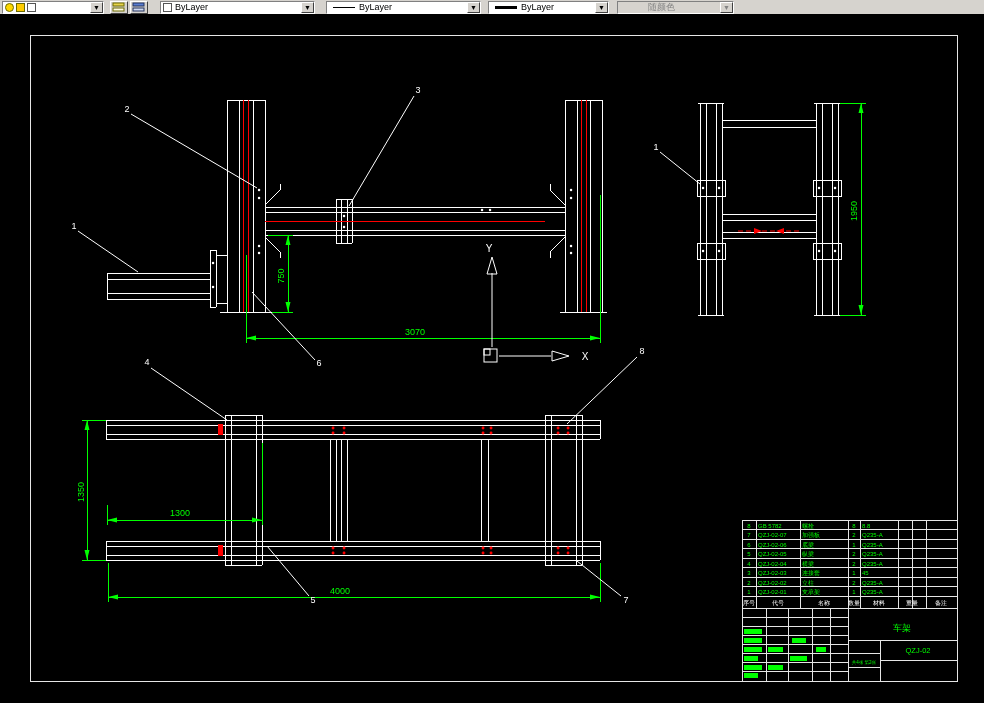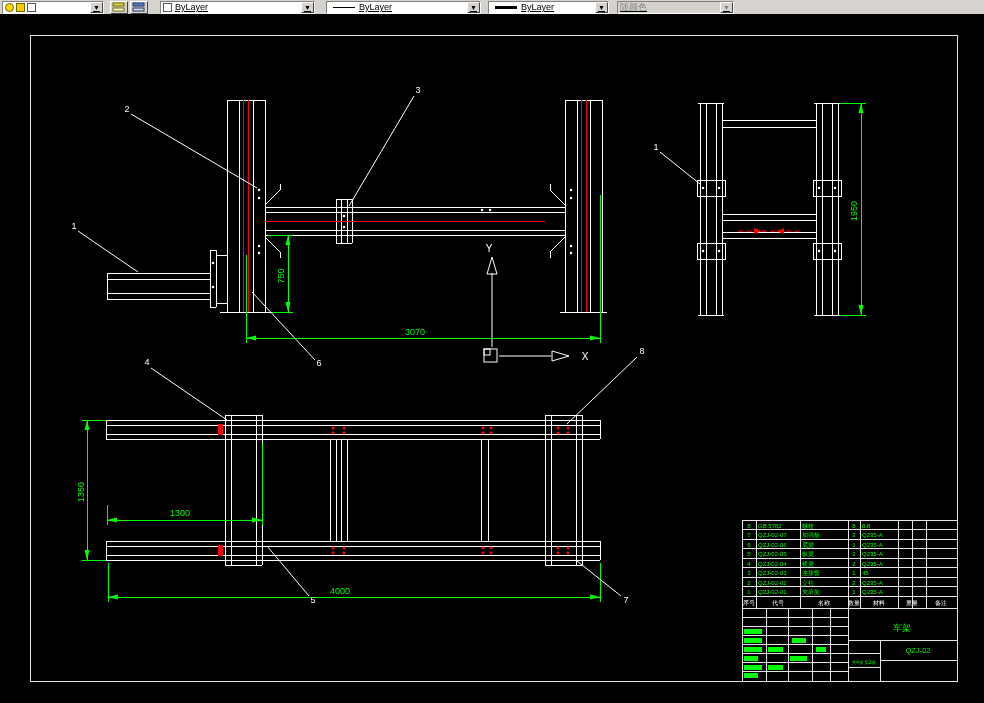--- a/index.html
+++ b/index.html
@@ -1,28 +1,28 @@
 <!DOCTYPE html>
 <html><head>
 <meta charset="utf-8">
 <style>
   html,body{margin:0;padding:0;background:#000;width:984px;height:703px;overflow:hidden;
     font-family:"Liberation Sans",sans-serif;}
   .stage{position:relative;width:984px;height:703px;background:#000;}
   
   .toolbar{position:absolute;top:0;left:0;width:984px;height:14px;background:#d6d3ce;
-    display:flex;align-items:center;padding-left:2px;box-sizing:border-box;z-index:2;text-decoration:underline;}
+    display:flex;align-items:center;padding-left:2px;box-sizing:border-box;z-index:2;}
   .combo{display:flex;align-items:center;height:13px;background:#fff;
     border:1px solid;border-color:#808080 #fff #fff #808080;box-sizing:border-box;padding-left:2px;}
   .combo .lbl{font-size:9px;color:#000;flex:1;white-space:nowrap;overflow:hidden;}
   .combo .dd{margin-left:auto;width:13px;height:11px;background:#d6d3ce;
     border:1px solid;border-color:#fff #404040 #404040 #fff;font-size:7px;line-height:9px;
     text-align:center;padding:0;color:#000;}
   .combo.disabled{background:#d6d3ce;}
-  .combo.disabled .lbl{color:#848484;}
+  .combo.disabled .lbl{color:#848484;margin-left:28px;}
   .combo.disabled .dd{color:#848484;}
   .tool-btn{width:18px;height:13px;background:#d6d3ce;border:1px solid;border-color:#fff #404040 #404040 #fff;
     padding:0;display:flex;align-items:center;justify-content:center;}
   .mini{display:inline-block;}
   .sw-bulb{width:7px;height:7px;border-radius:50%;background:#ffd800;border:1px solid #6b6b00;margin-right:2px;}
   .sw-sun{width:7px;height:7px;background:#ffcc00;border:1px solid #6b6b00;margin-right:2px;}
   .sw-color{width:7px;height:7px;background:#fff;border:1px solid #555;margin-right:3px;}
   .glyph-line{width:22px;border-top:1px solid #000;margin:0 4px;}
   .glyph-lineweight{width:22px;height:3px;background:#000;margin:0 4px;}
   

